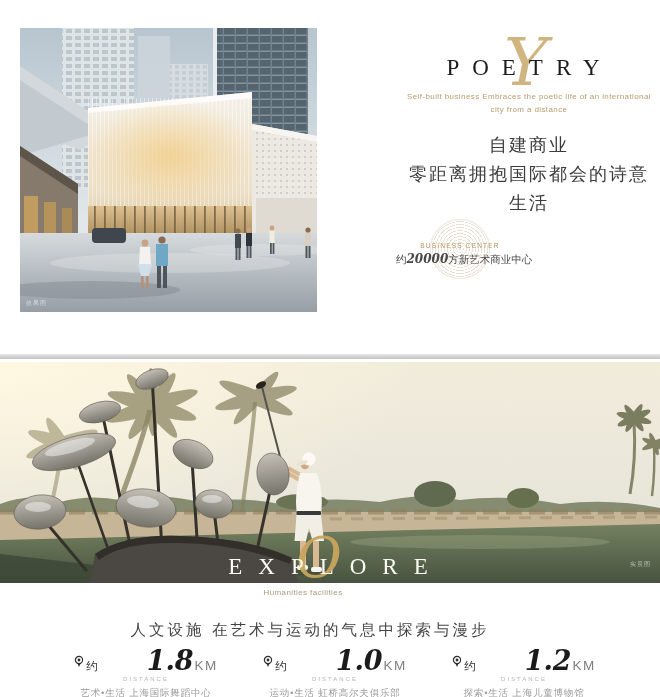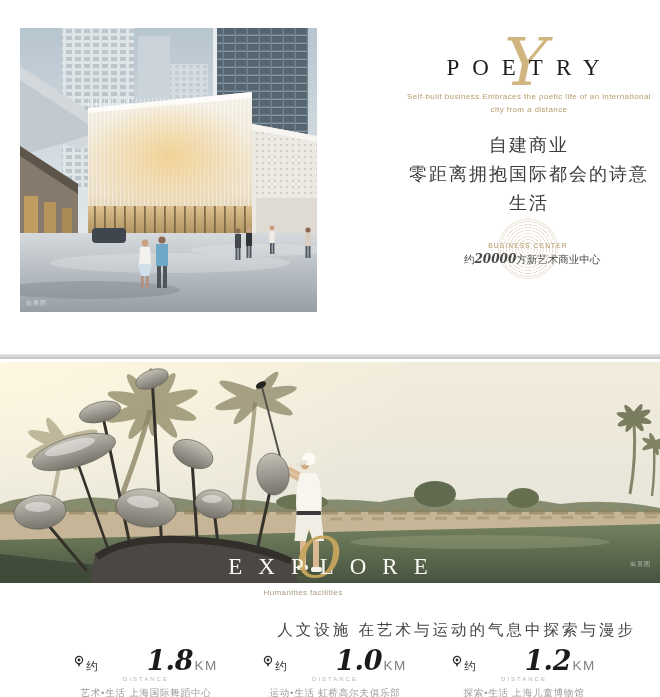--- a/index.html
+++ b/index.html
@@ -13,21 +13,21 @@
 
   .poetry-block{position:absolute;left:400px;top:46px;width:258px;text-align:center;}
   .script-letter{position:absolute;font-family:"DejaVu Serif","Liberation Serif",serif;font-style:italic;
                  color:#c9a96b;z-index:0;line-height:1;opacity:.85;}
   .poetry-script{left:104px;top:-16px;font-size:66px;}
   .poetry-title{position:relative;z-index:1;margin:9px;font-family:"Liberation Serif","DejaVu Serif",serif;
                 font-weight:400;font-size:23px;letter-spacing:13px;margin-left:10px;color:#1d1d1d;}
   .poetry-sub{margin-top:9px;font-size:8px;line-height:1.65;color:#b79b6e;letter-spacing:.4px;position:relative;z-index:1;}
   .poetry-heading{margin-top:15px;font-size:18px;line-height:1.6;color:#3c3c3c;letter-spacing:2px;}
 
-  .badges-row{position:absolute;left:396px;top:219px;width:264px;display:flex;justify-content:center;}
+  .badges-row{position:absolute;left:396px;top:219px;width:264px;display:flex;justify-content:flex-start;}
   .badge{position:relative;width:128px;text-align:center;height:62px;}
   .badge-circle{position:absolute;left:50%;top:0;transform:translateX(-50%);width:58px;height:58px;border-radius:50%;
     background:repeating-radial-gradient(circle at 50% 50%,rgba(184,155,110,0.30) 0,rgba(184,155,110,0.30) .8px,rgba(255,255,255,0) .8px,rgba(255,255,255,0) 3px);
     border:1px solid rgba(184,155,110,0.25);}
   .badge-en{position:relative;z-index:1;padding-top:23px;font-size:6.5px;letter-spacing:1.2px;color:#b0945f;}
   .badge-zh{position:relative;z-index:1;margin-top:3px;font-size:10.5px;color:#474747;white-space:nowrap;}
   .badge-num{font-family:"DejaVu Serif","Liberation Serif",serif;font-style:italic;font-weight:bold;font-size:12px;}
 
   
   .divider{position:absolute;left:0;top:354px;width:660px;height:5px;
@@ -36,22 +36,22 @@
   
   .golf-photo{position:absolute;left:0;top:362px;width:660px;height:221px;overflow:hidden;background:#e8e5da;}
   .explore-overlay{position:absolute;left:0;bottom:3px;width:100%;text-align:center;}
   .explore-script{left:calc(50% - 34px);top:-24px;font-size:56px;color:#c8a55e;opacity:.95;}
   .explore-title{position:relative;z-index:1;margin:0;font-family:"Liberation Serif","DejaVu Serif",serif;
                  font-weight:400;font-size:23px;letter-spacing:16px;margin-left:12px;color:#faf9f3;}
   .photo-mark2{position:absolute;right:9px;bottom:14px;font-size:6px;color:rgba(255,255,255,0.55);letter-spacing:1px;z-index:2;}
 
   .explore-captions{position:absolute;left:0;top:587px;width:606px;text-align:center;
                     font-size:8px;line-height:1.55;color:#a89a82;letter-spacing:.4px;}
-  .explore-heading{position:absolute;left:0;top:620px;width:620px;text-align:right;
-                   font-size:15.5px;letter-spacing:3px;color:#454545;padding-left:16px;}
+  .explore-heading{position:absolute;left:0;top:620px;width:620px;text-align:center;
+                   font-size:15.5px;letter-spacing:3px;color:#454545;}
 
   
   .distances-row{position:absolute;left:55px;top:649px;width:560px;display:flex;justify-content:space-between;}
   .distance{width:182px;text-align:center;}
   .d-line1{display:flex;align-items:baseline;justify-content:center;}
   .pin-icon{align-self:center;margin-right:2px;}
   .d-prefix{font-size:11.5px;color:#333;margin-right:1px;}
   .d-value{font-family:"DejaVu Serif","Liberation Serif",serif;font-style:italic;font-weight:bold;
            font-size:27px;line-height:.9;color:#1b1b1b;margin-left:48px;}
   .d-unit{font-size:13.5px;color:#7f7f7f;letter-spacing:1.5px;margin-left:1px;}

